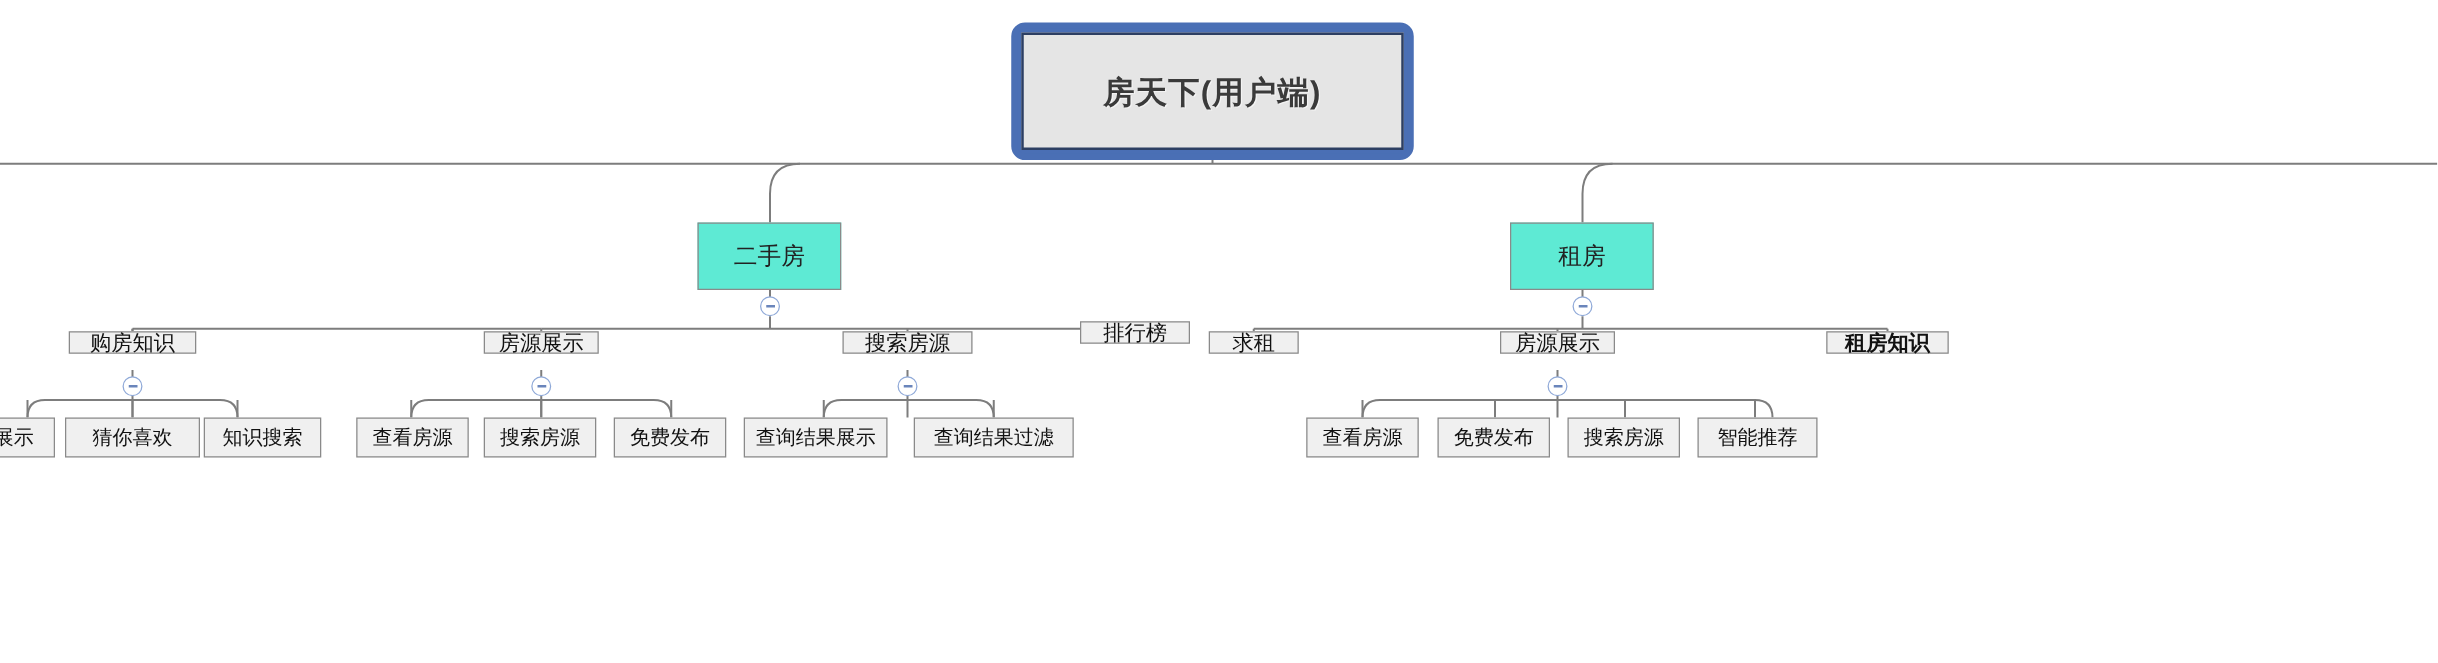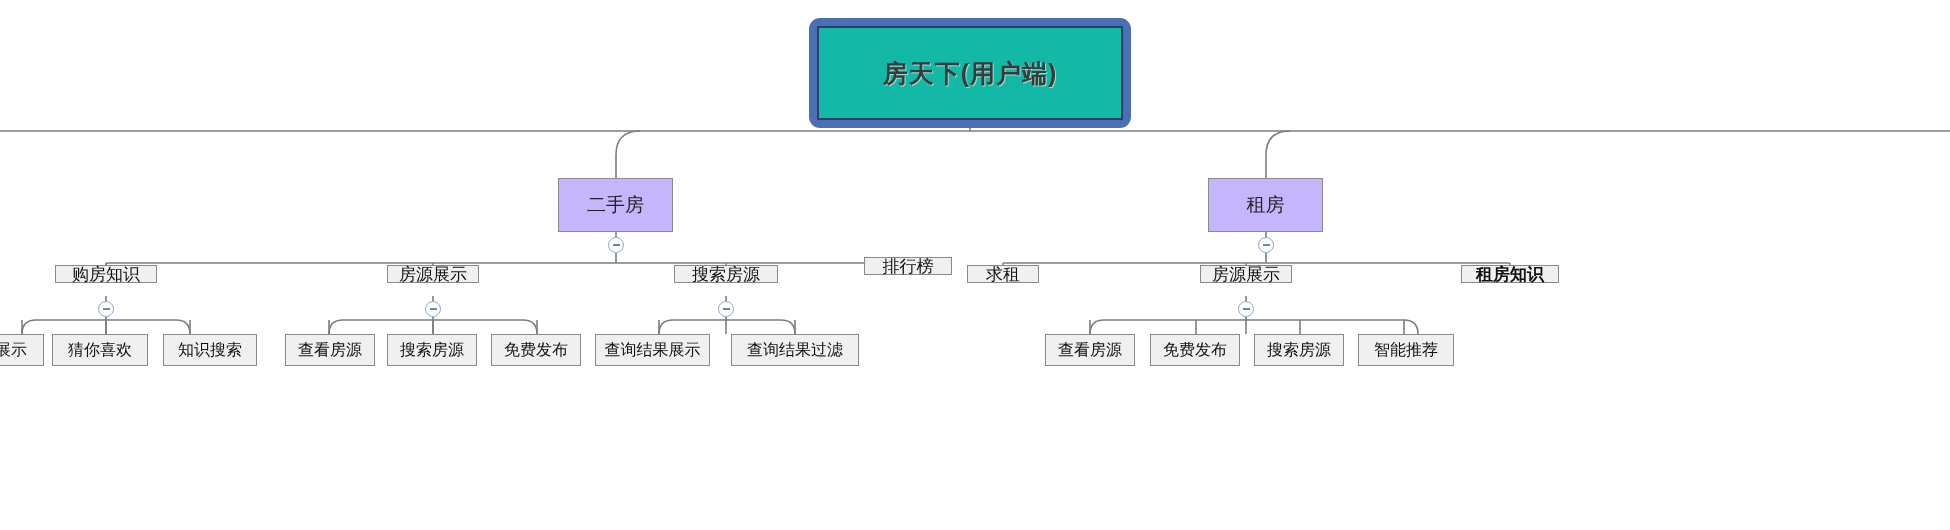--- a/index.html
+++ b/index.html
@@ -45,34 +45,34 @@
     box-sizing: border-box;
     border: 5px solid #4a6fb5;
     border-radius: 11px;
     background: #4a6fb5;
     padding: 3px;
   }
   .root-inner {
     width: 100%;
     height: 100%;
     box-sizing: border-box;
-    background: #14b8a6;
+    background: #e5e5e5;
     border: 2px solid #2d3f63;
     display: flex;
     align-items: center;
     justify-content: center;
     font-size: 25px;
     font-weight: bold;
     color: #3a3a3a;
     text-shadow: 1px 1px 0 rgba(255,255,255,0.55);
     letter-spacing: 1px;
   }
   
   .lvl2 {
-    background: #c4b5fd;
+    background: #5eead4;
     border: 1.5px solid #8a8a8a;
     font-size: 19px;
     color: #222222;
     width: 115px;
     height: 54px;
   }
   
   .lvl3 {
     background: #f0f0f0;
     border: 1.5px solid #8a8a8a;
@@ -224,21 +224,21 @@
   </div>
   <div class="toggle" style="left:1238px; top:301px;"></div>
 
   <div class="node lvl3" style="left:1461px; top:265px; width:98px;font-weight:bold;">
     <span>租房知识</span>
   </div>
 
   <div class="node lvl4" style="left:-22px; top:334px; width:66px;">
     <span>展示</span>
   </div>
-  <div class="node lvl4" style="left:52px; top:334px; width:96px;">
+  <div class="node lvl4" style="left:52px; top:334px; width:108px;">
     <span>猜你喜欢</span>
   </div>
   <div class="node lvl4" style="left:163px; top:334px; width:94px;">
     <span>知识搜索</span>
   </div>
 
   <div class="node lvl4" style="left:285px; top:334px; width:90px;">
     <span>查看房源</span>
   </div>
   <div class="node lvl4" style="left:387px; top:334px; width:90px;">

